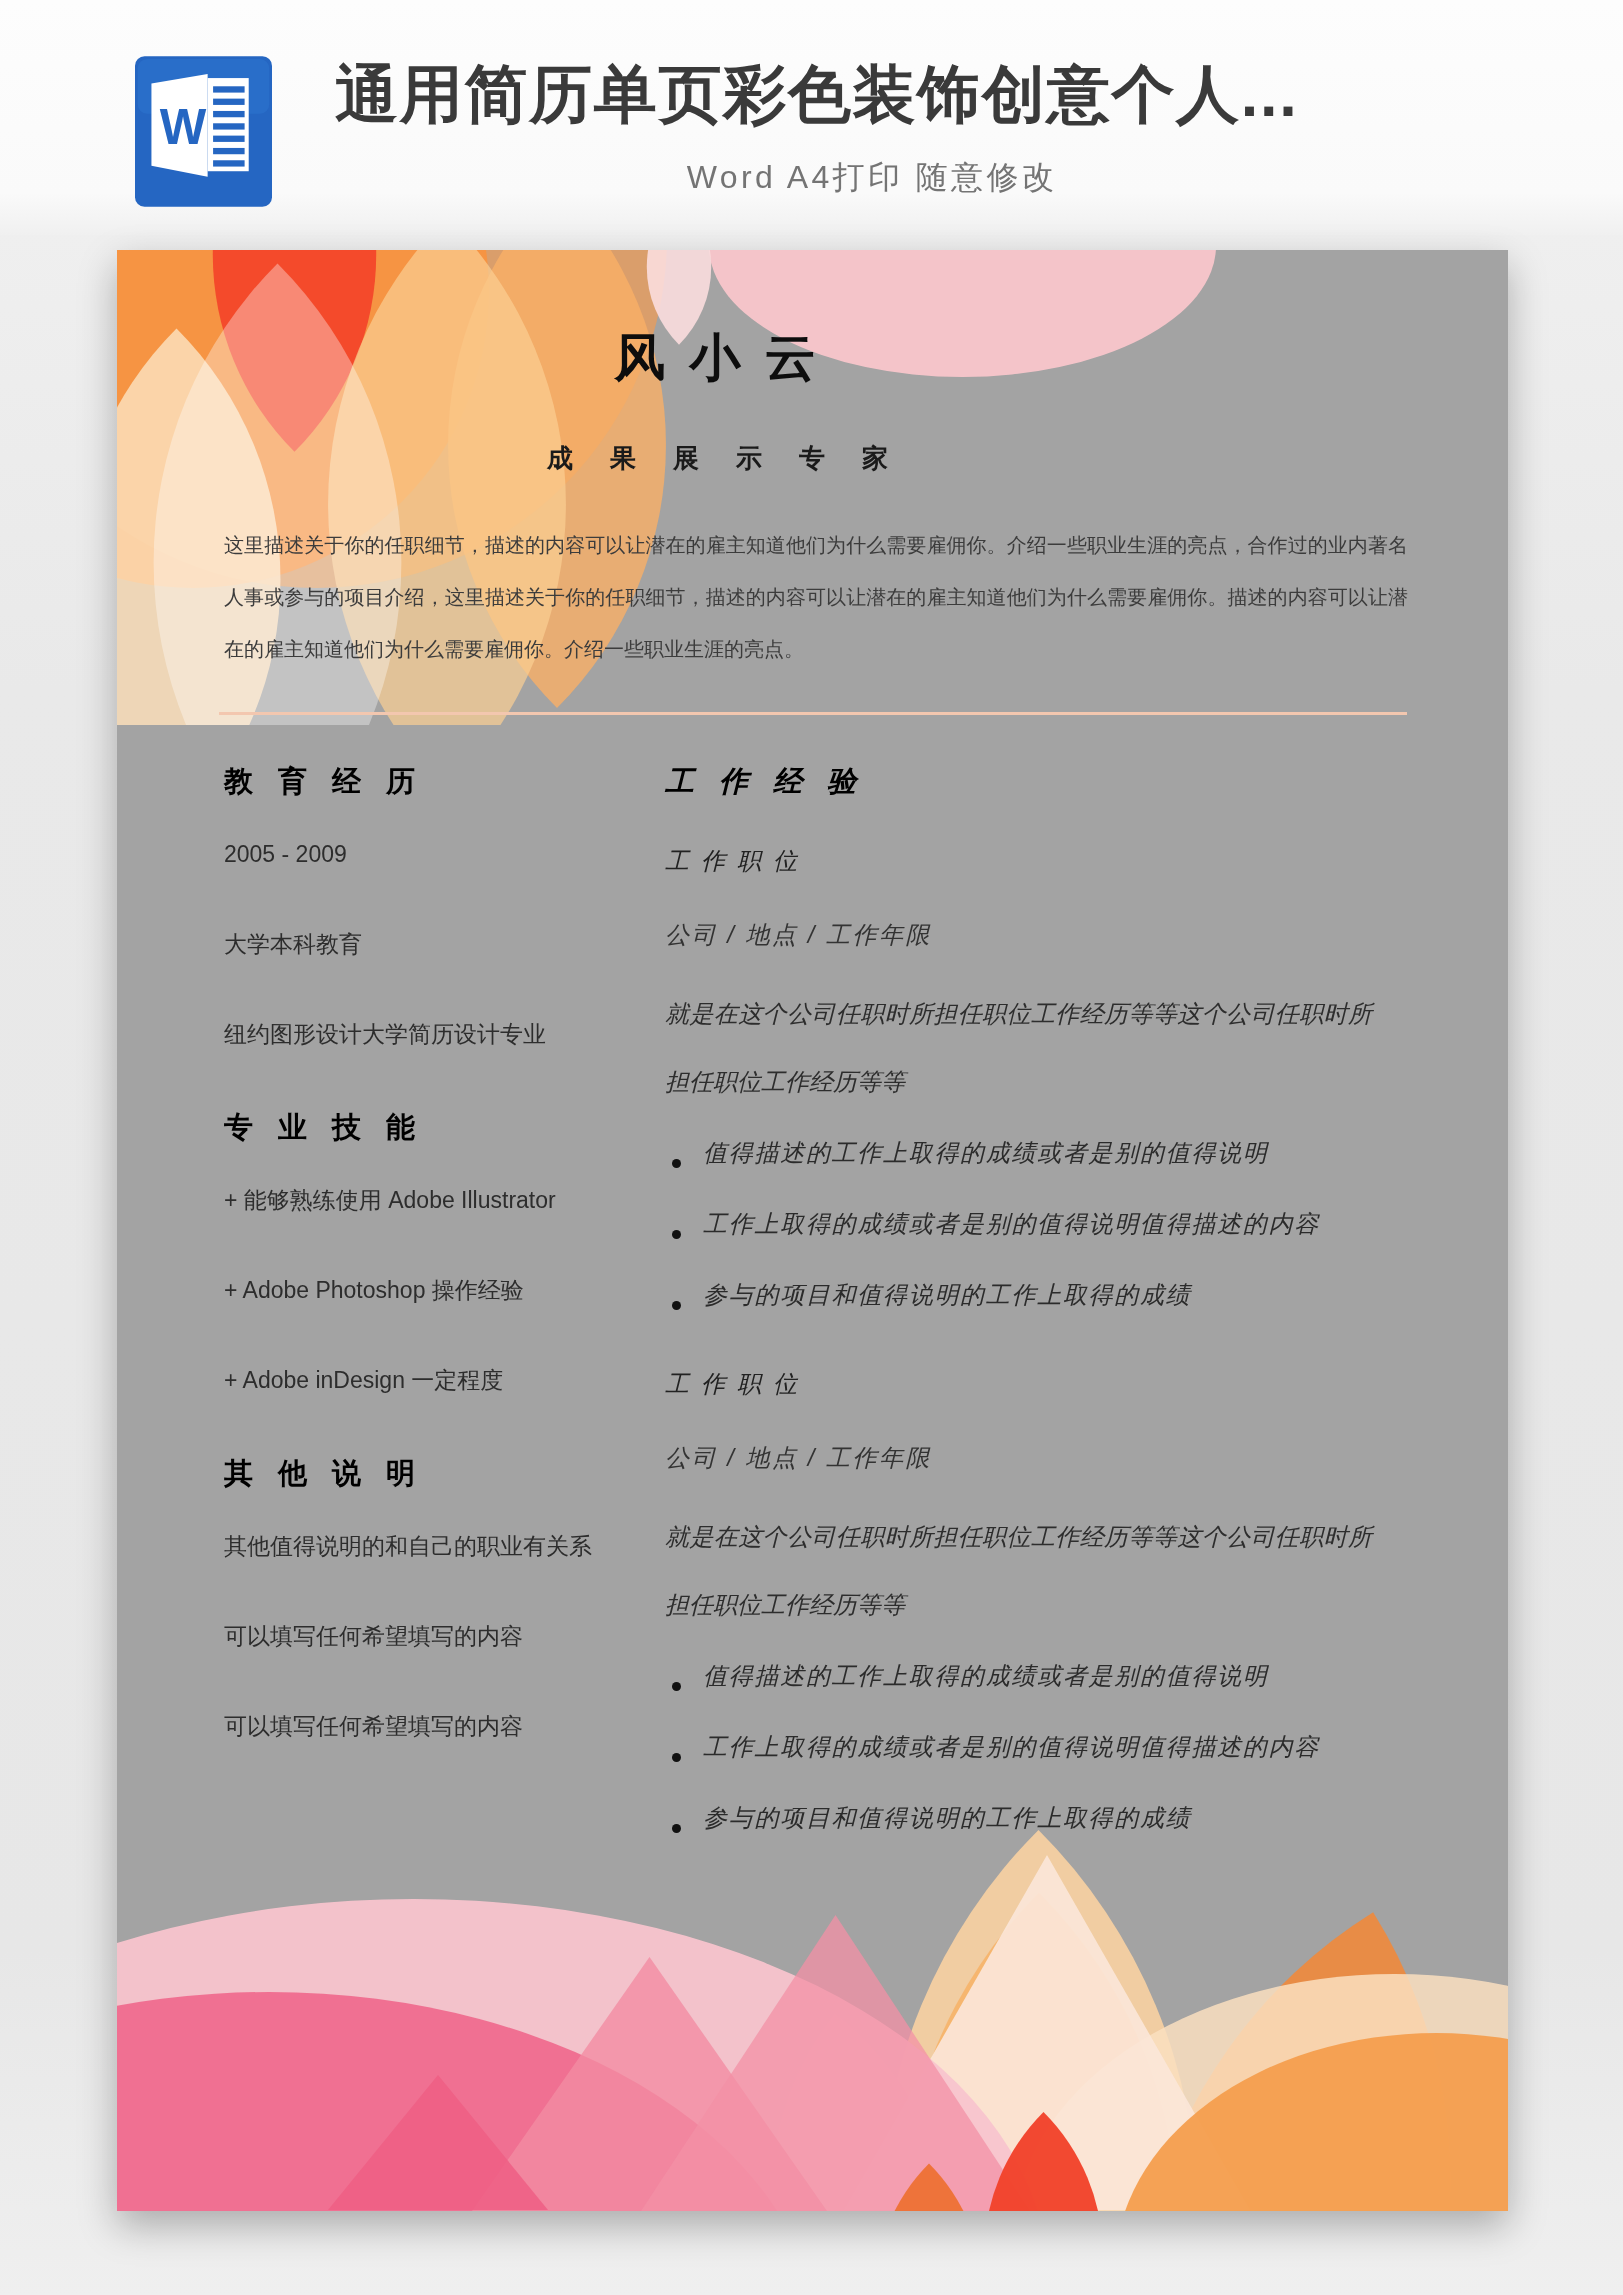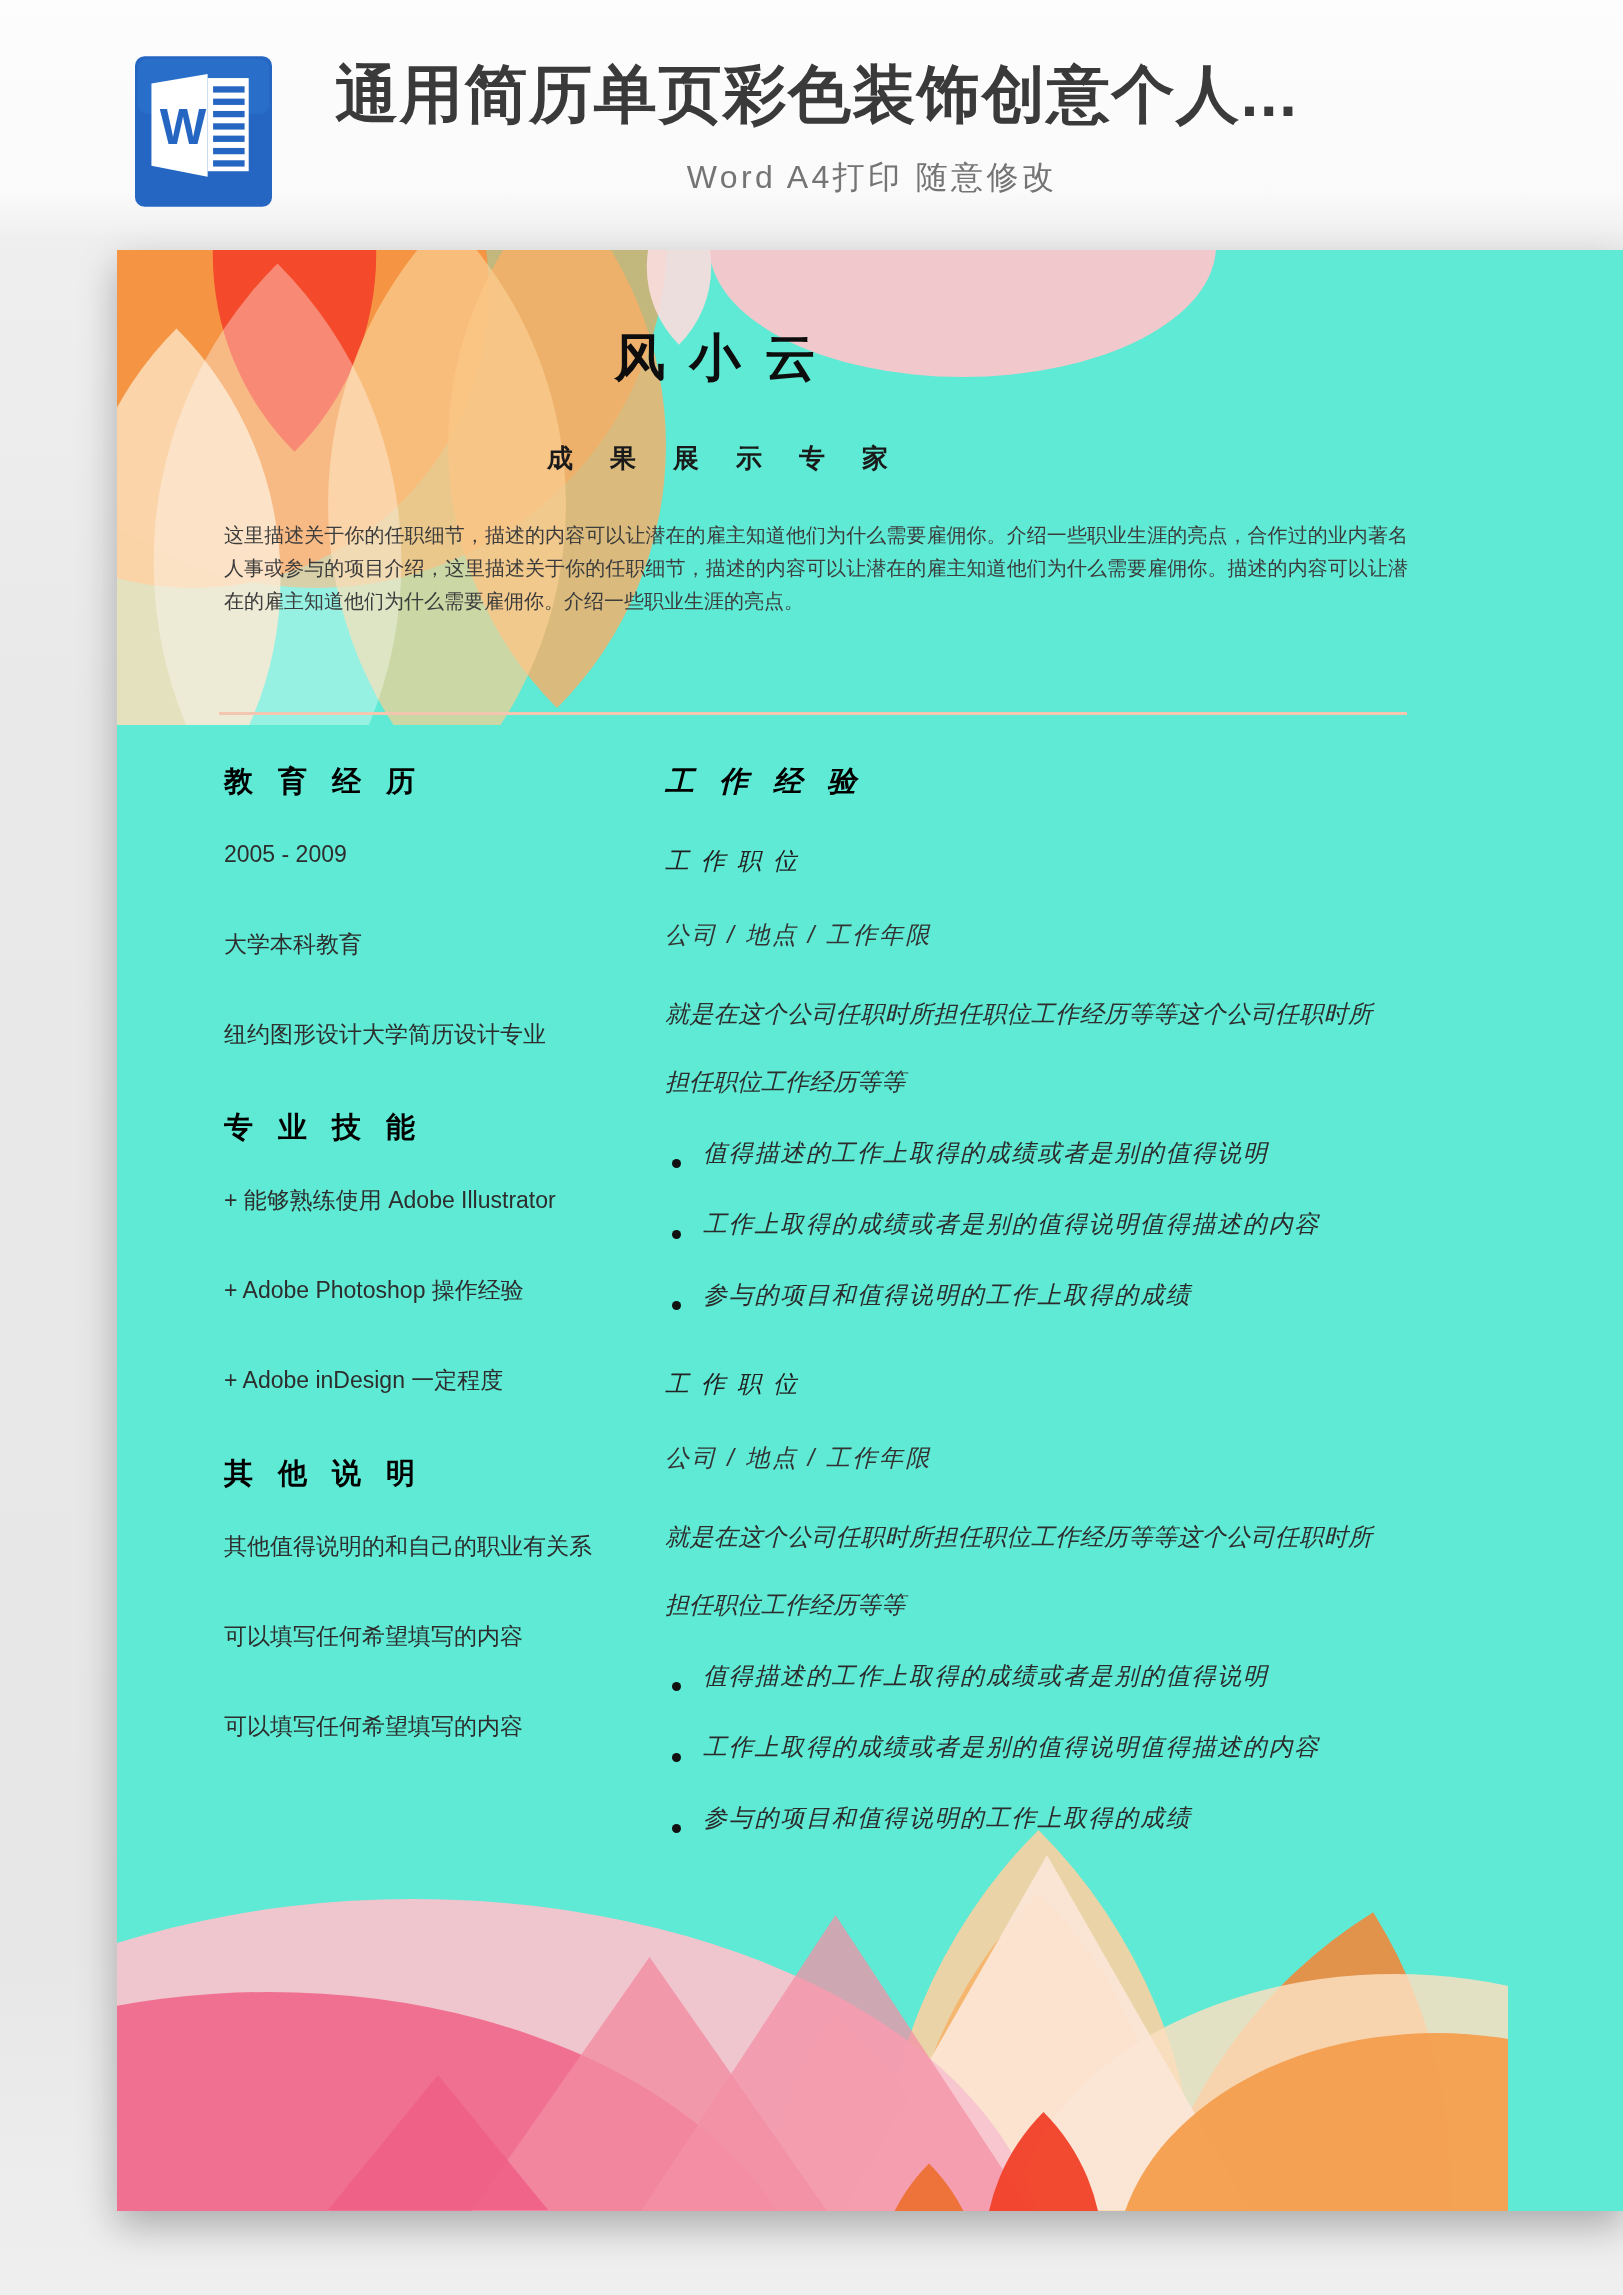--- a/index.html
+++ b/index.html
@@ -10,37 +10,37 @@
   }
   
   .top-strip{position:absolute;top:0;left:0;right:0;height:235px;
     background:linear-gradient(180deg,#fdfdfd 0%,#fafafa 82%,#f0f0f0 100%);}
   .word-icon{position:absolute;left:135px;top:56px;width:137px;height:151px;}
   .doc-title{position:absolute;left:335px;top:52px;width:1184px;
     font-size:63px;font-weight:700;color:#3a3a3a;letter-spacing:1.7px;white-space:nowrap;}
   .doc-subtitle{position:absolute;left:335px;top:156px;width:1074px;text-align:center;
     font-size:32px;color:#747474;letter-spacing:3.4px;}
   
-  .page{position:absolute;left:117px;top:250px;width:1507px;height:1961px;background:#5eead4;
+  .page{position:absolute;left:117px;top:250px;width:1391px;height:1961px;background:#a3a3a3;
     box-shadow:0 15px 36px rgba(0,0,0,.28);overflow:hidden;}
   .shape{position:absolute;pointer-events:none;}
   .leaf{border-radius:0 100% 0 100%;}
   .circle{border-radius:50%;}
   .tri{clip-path:polygon(50% 0,100% 100%,0 100%);}
   .deco{position:absolute;overflow:hidden;pointer-events:none;}
   #deco-top-left{left:0;top:0;width:558px;height:475px;}
   #deco-top-pink{left:0;top:0;width:1184px;height:398px;}
   #deco-bottom{left:0;bottom:0;width:1391px;height:457px;}
   
   .name{position:absolute;left:0;top:74px;width:1201px;text-align:center;
     font-size:51px;font-weight:800;color:#0d0d0d;letter-spacing:5px;}
   .tagline{position:absolute;left:0;top:191px;width:1201px;text-align:center;
     font-size:26px;color:#1a1a1a;letter-spacing:37px;text-indent:37px;font-weight:bold;}
   .summary{position:absolute;left:107px;top:269px;width:1184px;
-    font-size:20px;line-height:33px;color:#3c3c3c;text-align:justify;}
+    font-size:20px;line-height:52px;color:#3c3c3c;text-align:justify;}
   .divider{position:absolute;left:102px;top:462px;width:1188px;height:2.5px;background:#f3c7af;}
   .col-left{position:absolute;left:107px;top:514px;width:474px;}
   .col-right{position:absolute;left:548px;top:514px;width:716px;font-style:italic;}
   .sec-h{font-size:29px;line-height:34px;font-weight:800;color:#000;
     letter-spacing:25px;margin:0 0 42px 0;white-space:nowrap;}
   .sec-h.mt1{margin-top:19.5px}
   .sec-h.mt2{margin-top:55px}
   .l-item{font-size:23px;line-height:29px;color:#2d2d2d;margin:0 0 61px 0;}
   .job-title{font-size:24px;line-height:30px;color:#222;letter-spacing:12px;margin:0 0 44px 0;}
   .job-meta{font-size:24px;line-height:30px;color:#333;letter-spacing:2.5px;margin:0 0 30px 0;}

